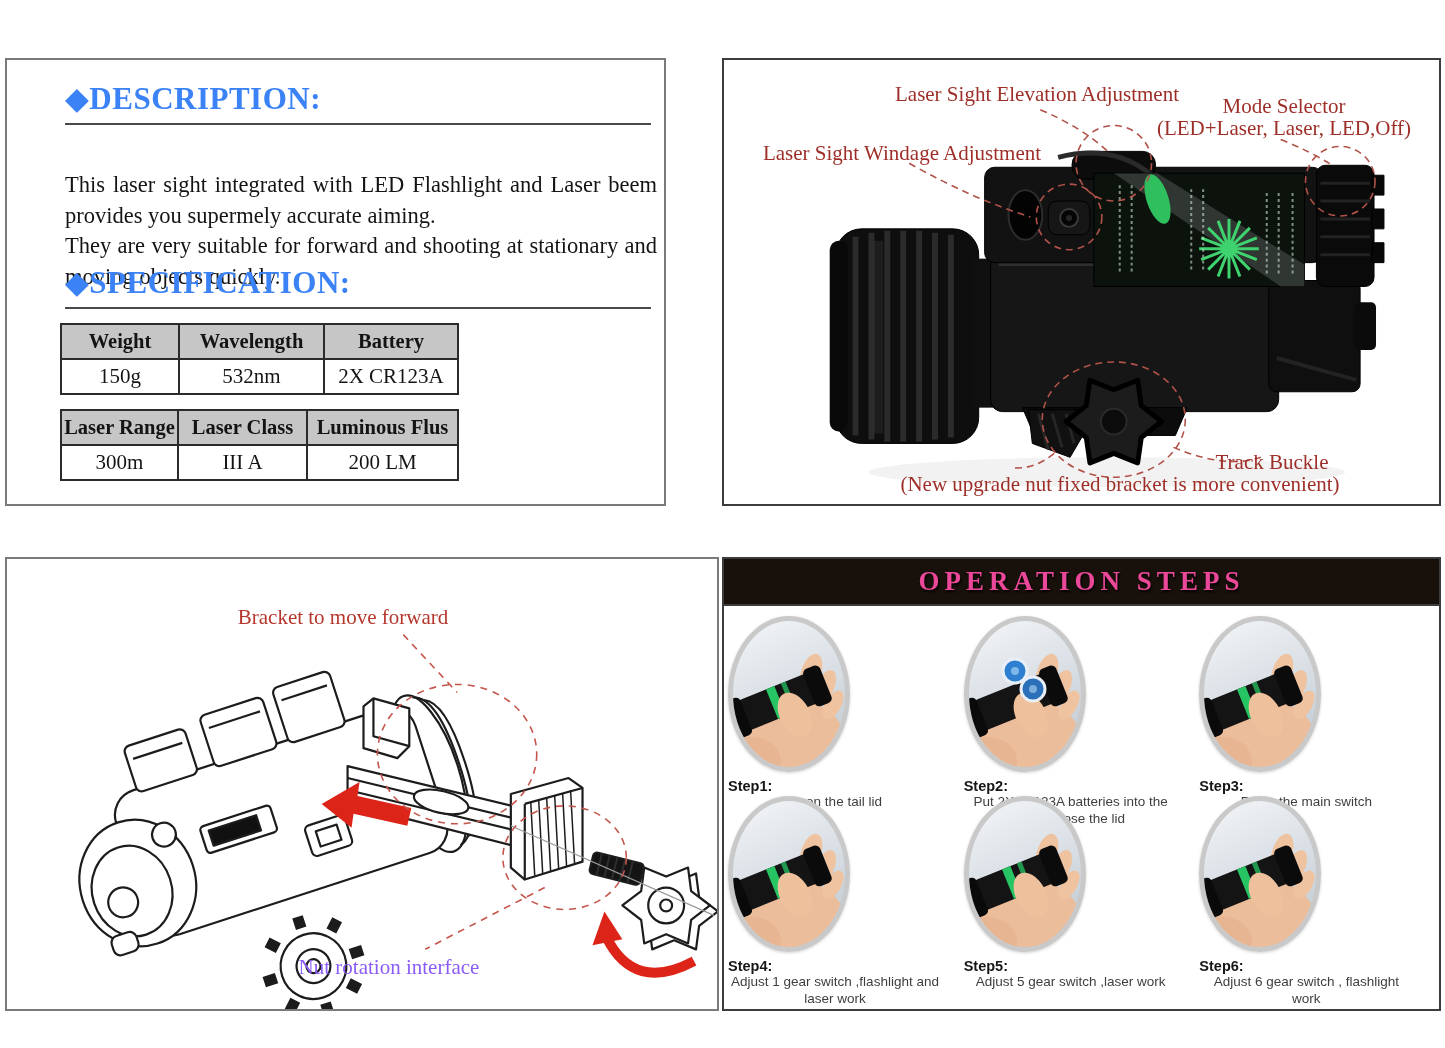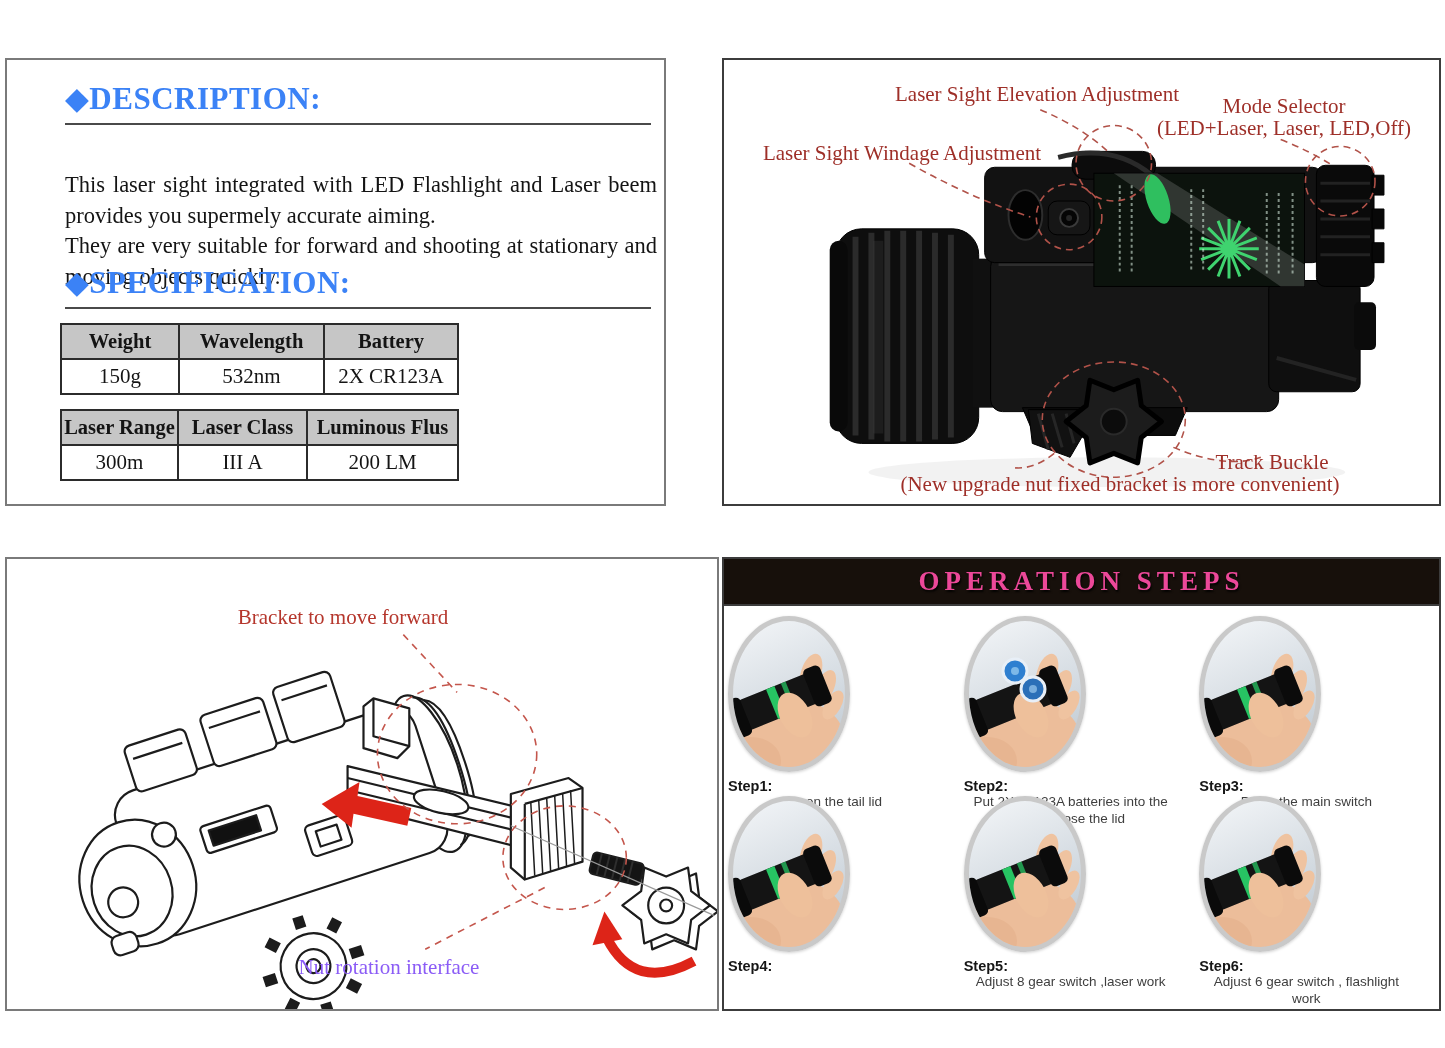--- a/index.html
+++ b/index.html
@@ -366,20 +366,21 @@
               <rect x="2" y="62" width="92" height="32" rx="9" fill="#141414"></rect>
               <rect x="-6" y="58" width="16" height="40" rx="5" fill="#0a0a0a"></rect>
               <rect class="green-band" x="38" y="62" width="9" height="32" fill="#27c463"></rect>
               <rect class="green-band" x="54" y="62" width="5" height="32" fill="#27c463" opacity="0.75"></rect>
               <rect x="78" y="58" width="18" height="40" rx="5" fill="#0b0b0b"></rect>
             </g>
           <ellipse cx="62" cy="94" rx="15" ry="24" fill="#eec09b" transform="rotate(-28 62 94)"></ellipse>
         </svg>
       </div>
       <div class="step-title">Step4:</div>
+      <div class="step-desc">Adjust 1 gear switch ,flashlight and laser work</div>
     </div>
     <div class="step-cell">
       <div class="step-photo">
         <svg class="svg-step5" viewBox="0 0 112 146" width="112" height="146">
           <ellipse cx="58" cy="120" rx="54" ry="42" fill="#ecbd9a"></ellipse>
             <ellipse cx="18" cy="140" rx="30" ry="24" fill="#e7b591"></ellipse>
           <g fill="#efc3a0">
               <ellipse cx="78" cy="52" rx="10" ry="20" transform="rotate(18 78 52)"></ellipse>
               <ellipse cx="92" cy="66" rx="9" ry="18" transform="rotate(24 92 66)"></ellipse>
               <ellipse cx="100" cy="84" rx="8" ry="16" transform="rotate(30 100 84)"></ellipse>
@@ -388,21 +389,21 @@
               <rect x="2" y="62" width="92" height="32" rx="9" fill="#141414"></rect>
               <rect x="-6" y="58" width="16" height="40" rx="5" fill="#0a0a0a"></rect>
               <rect class="green-band" x="38" y="62" width="9" height="32" fill="#27c463"></rect>
               <rect class="green-band" x="54" y="62" width="5" height="32" fill="#27c463" opacity="0.75"></rect>
               <rect x="78" y="58" width="18" height="40" rx="5" fill="#0b0b0b"></rect>
             </g>
           <ellipse cx="62" cy="94" rx="15" ry="24" fill="#eec09b" transform="rotate(-28 62 94)"></ellipse>
         </svg>
       </div>
       <div class="step-title">Step5:</div>
-      <div class="step-desc">Adjust 8 gear switch ,laser work</div>
+      <div class="step-desc">Adjust 5 gear switch ,laser work</div>
     </div>
     <div class="step-cell">
       <div class="step-photo">
         <svg class="svg-step6" viewBox="0 0 112 146" width="112" height="146">
           <ellipse cx="58" cy="120" rx="54" ry="42" fill="#ecbd9a"></ellipse>
             <ellipse cx="18" cy="140" rx="30" ry="24" fill="#e7b591"></ellipse>
           <g fill="#efc3a0">
               <ellipse cx="78" cy="52" rx="10" ry="20" transform="rotate(18 78 52)"></ellipse>
               <ellipse cx="92" cy="66" rx="9" ry="18" transform="rotate(24 92 66)"></ellipse>
               <ellipse cx="100" cy="84" rx="8" ry="16" transform="rotate(30 100 84)"></ellipse>

